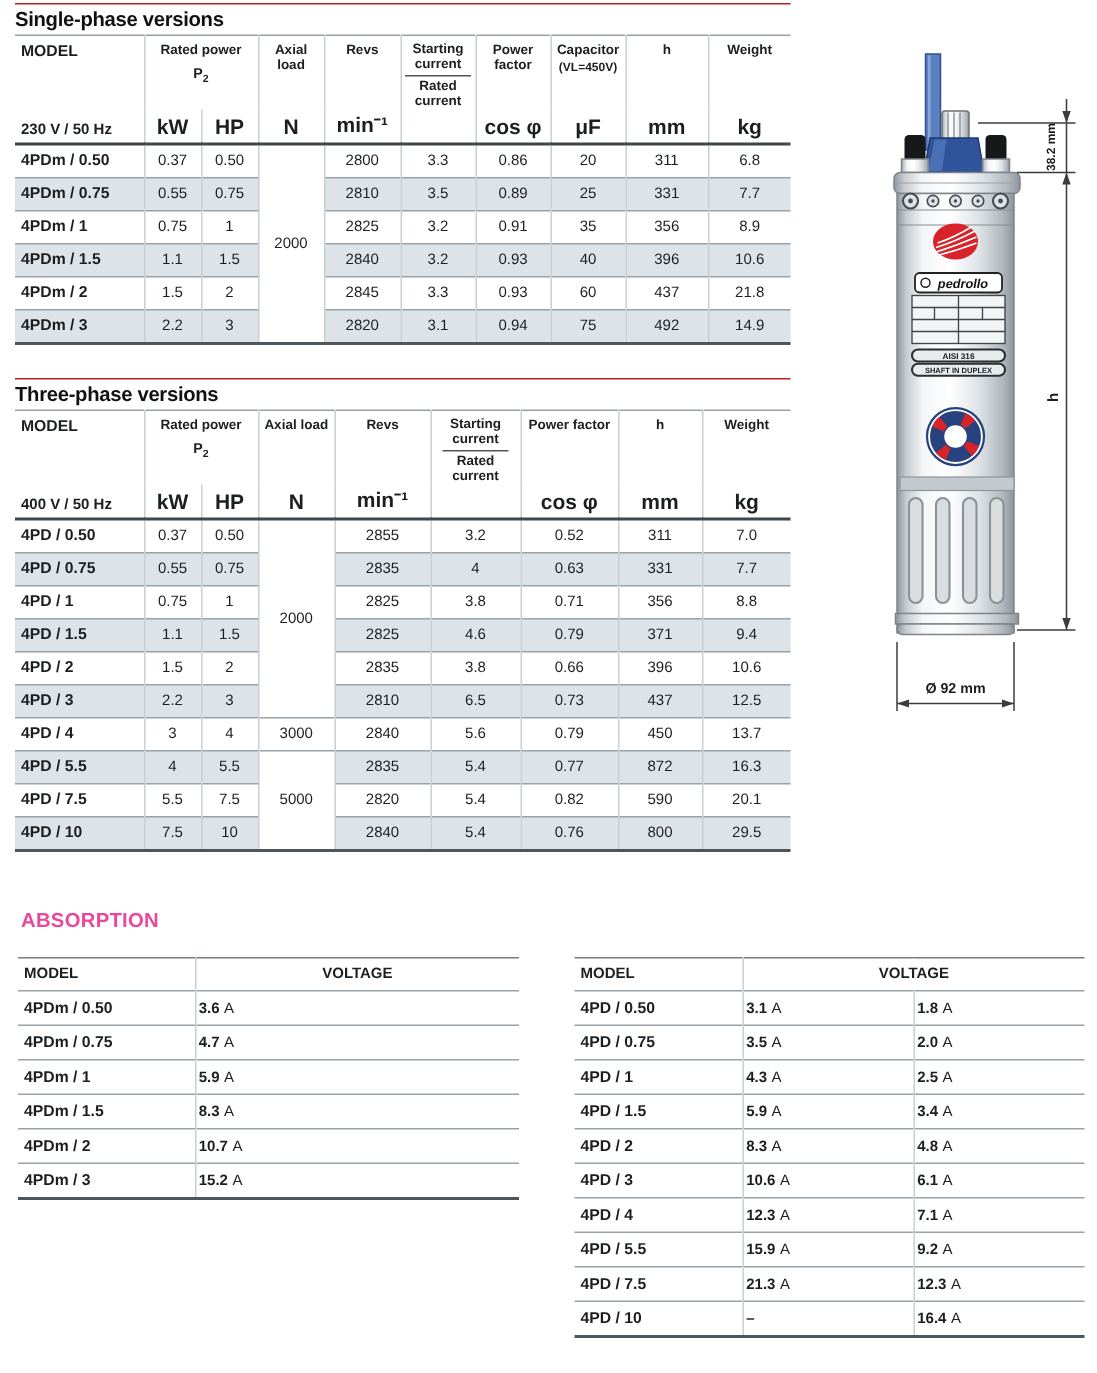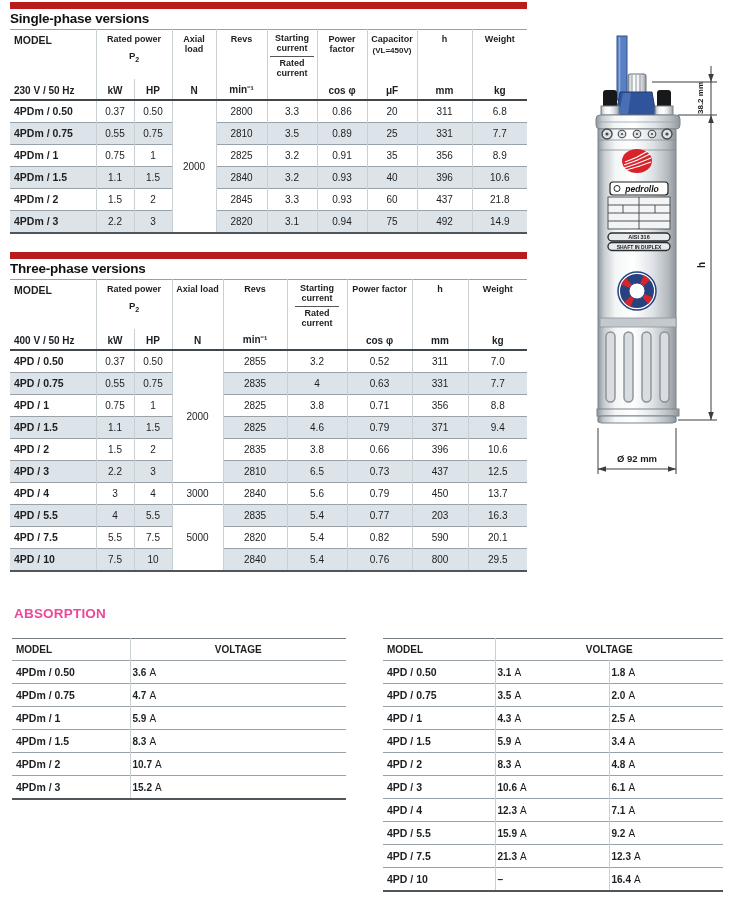--- a/index.html
+++ b/index.html
@@ -1,34 +1,34 @@
 <!DOCTYPE html>
 <html><head>
 <meta charset="utf-8">
 <style>
   html,body{margin:0;padding:0;background:#fff;}
   .page{
     position:relative;width:731px;height:915px;background:#ffffff;
     font-family:"Liberation Sans", sans-serif;color:#1c1e20;overflow:hidden;
   }
   
-  .spec-sec{position:absolute;border-top:7px solid #b91c1c;padding-top:2px;}
+  .spec-sec{position:absolute;border-top:1px solid #b91c1c;padding-top:2px;}
   .sec-title{margin:0 0 3px 0;font-size:13.5px;font-weight:700;letter-spacing:-0.2px;color:#111;}
   .abs-heading{position:absolute;font-size:13.5px;font-weight:700;letter-spacing:.2px;}
 
   
   table.spec{width:100%;border-collapse:collapse;table-layout:fixed;font-size:10px;
     border-top:1px solid #9aa1a6;border-bottom:2px solid #4e565b;}
   table.spec th, table.spec td{padding:0 2px;}
   table.spec th:not(:first-child), table.spec td:not(:first-child){border-left:1px solid #c9d0d4;}
   table.spec thead{border-bottom:2px solid #40474c;}
   table.spec thead th{font-weight:700;text-align:center;background:#fff;}
   tr.hrow1 th{vertical-align:top;padding-top:4px;font-size:9px;height:36px;line-height:1.15;}
   tr.hrow1 th.th-model{text-align:left;padding-left:4px;font-size:10.5px;}
-  tr.hrow2 th{vertical-align:bottom;padding-bottom:3px;font-size:10px;font-weight:400;height:17px;}
+  tr.hrow2 th{vertical-align:bottom;padding-bottom:3px;font-size:14px;font-weight:400;height:17px;}
   tr.hrow2 th.th-volt{text-align:left;padding-left:4px;font-weight:700;font-size:10px;white-space:nowrap;}
   .p2{margin-top:7px;font-size:9.5px;}
   .p2 sub{font-size:7px;}
   .frac div{line-height:1.1;}
   .fline{width:44px;border-top:1px solid #555;margin:2px auto;}
   .cap-sub{font-size:8px;margin-top:2px;white-space:nowrap;}
   table.spec tbody td{height:21px;text-align:center;background:#fff;}
   table.spec tbody tr:not(:first-child) td{border-top:1px solid #99a2a8;}
   table.spec tbody tr:nth-child(even) td:not(.axial){background:#dde4e9;}
   table.spec td.cell-model{text-align:left;font-weight:700;padding-left:4px;font-size:10.5px;white-space:nowrap;}
@@ -299,21 +299,21 @@
           <td>13.7</td>
         </tr>
         <tr>
           <td class="cell-model">4PD / 5.5</td>
           <td>4</td>
           <td>5.5</td>
           <td class="axial" rowspan="3">5000</td>
           <td>2835</td>
           <td>5.4</td>
           <td>0.77</td>
-          <td>203</td>
+          <td>872</td>
           <td>16.3</td>
         </tr>
         <tr>
           <td class="cell-model">4PD / 7.5</td>
           <td>5.5</td>
           <td>7.5</td>
           <td>2820</td>
           <td>5.4</td>
           <td>0.82</td>
           <td>590</td>

